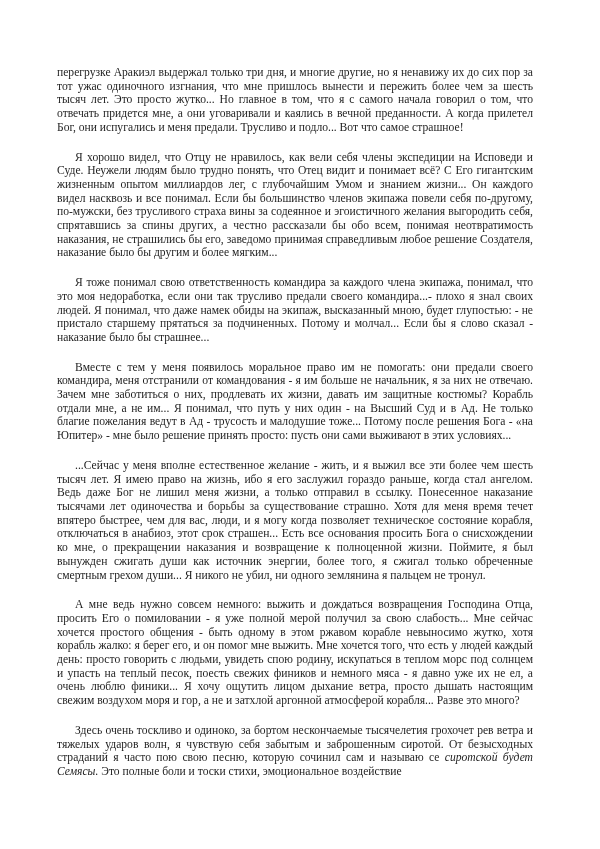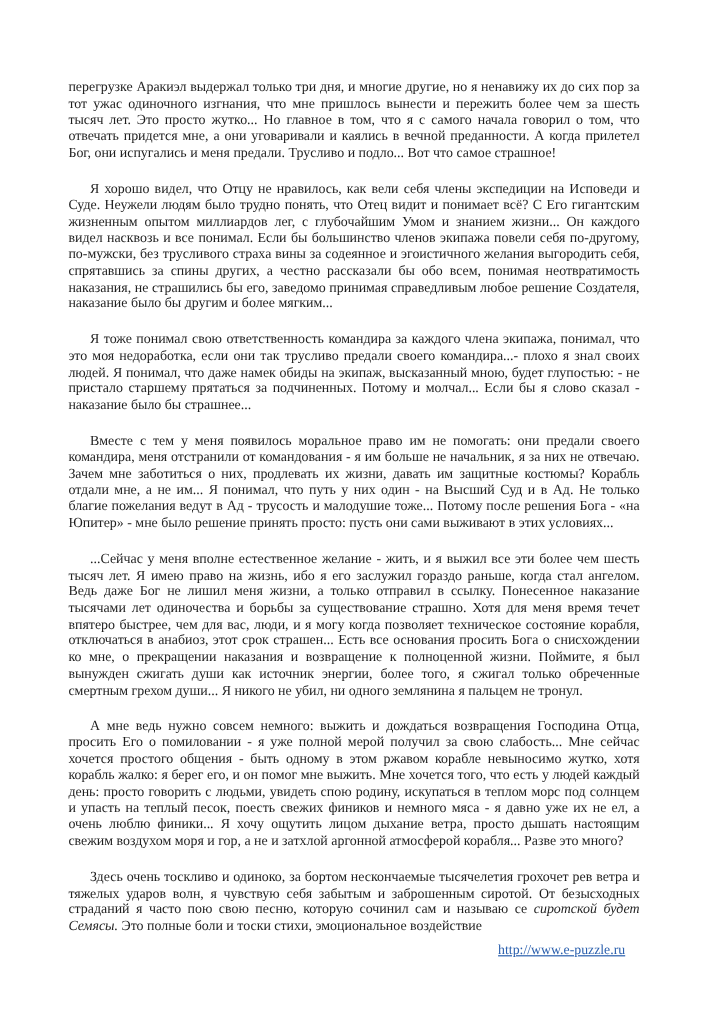--- a/index.html
+++ b/index.html
@@ -59,17 +59,14 @@
   <div class="body-text">
     <p class="para noindent">перегрузке Аракиэл выдержал только три дня, и многие другие, но я ненавижу их до сих пор за тот ужас одиночного изгнания, что мне пришлось вынести и пережить более чем за шесть тысяч лет. Это просто жутко... Но главное в том, что я с самого начала говорил о том, что отвечать придется мне, а они уговаривали и каялись в вечной преданности. А когда прилетел Бог, они испугались и меня предали. Трусливо и подло... Вот что самое страшное!</p>
     <p class="para">Я хорошо видел, что Отцу не нравилось, как вели себя члены экспедиции на Исповеди и Суде. Неужели людям было трудно понять, что Отец видит и понимает всё? С Его гигантским жизненным опытом миллиардов лег, с глубочайшим Умом и знанием жизни... Он каждого видел насквозь и все понимал. Если бы большинство членов экипажа повели себя по-другому, по-мужски, без трусливого страха вины за содеянное и эгоистичного желания выгородить себя, спрятавшись за спины других, а честно рассказали бы обо всем, понимая неотвратимость наказания, не страшились бы его, заведомо принимая справедливым любое решение Создателя, наказание было бы другим и более мягким...</p>
     <p class="para">Я тоже понимал свою ответственность командира за каждого члена экипажа, понимал, что это моя недоработка, если они так трусливо предали своего командира...- плохо я знал своих людей. Я понимал, что даже намек обиды на экипаж, высказанный мною, будет глупостью: - не пристало старшему прятаться за подчиненных. Потому и молчал... Если бы я слово сказал - наказание было бы страшнее...</p>
     <p class="para">Вместе с тем у меня появилось моральное право им не помогать: они предали своего командира, меня отстранили от командования - я им больше не начальник, я за них не отвечаю. Зачем мне заботиться о них, продлевать их жизни, давать им защитные костюмы? Корабль отдали мне, а не им... Я понимал, что путь у них один - на Высший Суд и в Ад. Не только благие пожелания ведут в Ад - трусость и малодушие тоже... Потому после решения Бога - «на Юпитер» - мне было решение принять просто: пусть они сами выживают в этих условиях...</p>
     <p class="para">...Сейчас у меня вполне естественное желание - жить, и я выжил все эти более чем шесть тысяч лет. Я имею право на жизнь, ибо я его заслужил гораздо раньше, когда стал ангелом. Ведь даже Бог не лишил меня жизни, а только отправил в ссылку. Понесенное наказание тысячами лет одиночества и борьбы за существование страшно. Хотя для меня время течет впятеро быстрее, чем для вас, люди, и я могу когда позволяет техническое состояние корабля, отключаться в анабиоз, этот срок страшен... Есть все основания просить Бога о снисхождении ко мне, о прекращении наказания и возвращение к полноценной жизни. Поймите, я был вынужден сжигать души как источник энергии, более того, я сжигал только обреченные смертным грехом души... Я никого не убил, ни одного землянина я пальцем не тронул.</p>
     <p class="para">А мне ведь нужно совсем немного: выжить и дождаться возвращения Господина Отца, просить Его о помиловании - я уже полной мерой получил за свою слабость... Мне сейчас хочется простого общения - быть одному в этом ржавом корабле невыносимо жутко, хотя корабль жалко: я берег его, и он помог мне выжить. Мне хочется того, что есть у людей каждый день: просто говорить с людьми, увидеть спою родину, искупаться в теплом морс под солнцем и упасть на теплый песок, поесть свежих фиников и немного мяса - я давно уже их не ел, а очень люблю финики... Я хочу ощутить лицом дыхание ветра, просто дышать настоящим свежим воздухом моря и гор, а не и затхлой аргонной атмосферой корабля... Разве это много?</p>
     <p class="para"><span>Здесь очень тоскливо и одиноко, за бортом нескончаемые тысячелетия грохочет рев ветра и тяжелых ударов волн, я чувствую себя забытым и заброшенным сиротой. От безысходных страданий я часто пою свою песню, которую сочинил сам и называю се </span><em class="it">сиротской будет Семясы.</em><span> Это полные боли и тоски стихи, эмоциональное воздействие</span></p>
   </div>
 
-  <div class="footer-link-row">
-    <a href="#">http://www.e-puzzle.ru</a>
-  </div>
 
 </div>
 
 </body></html>

